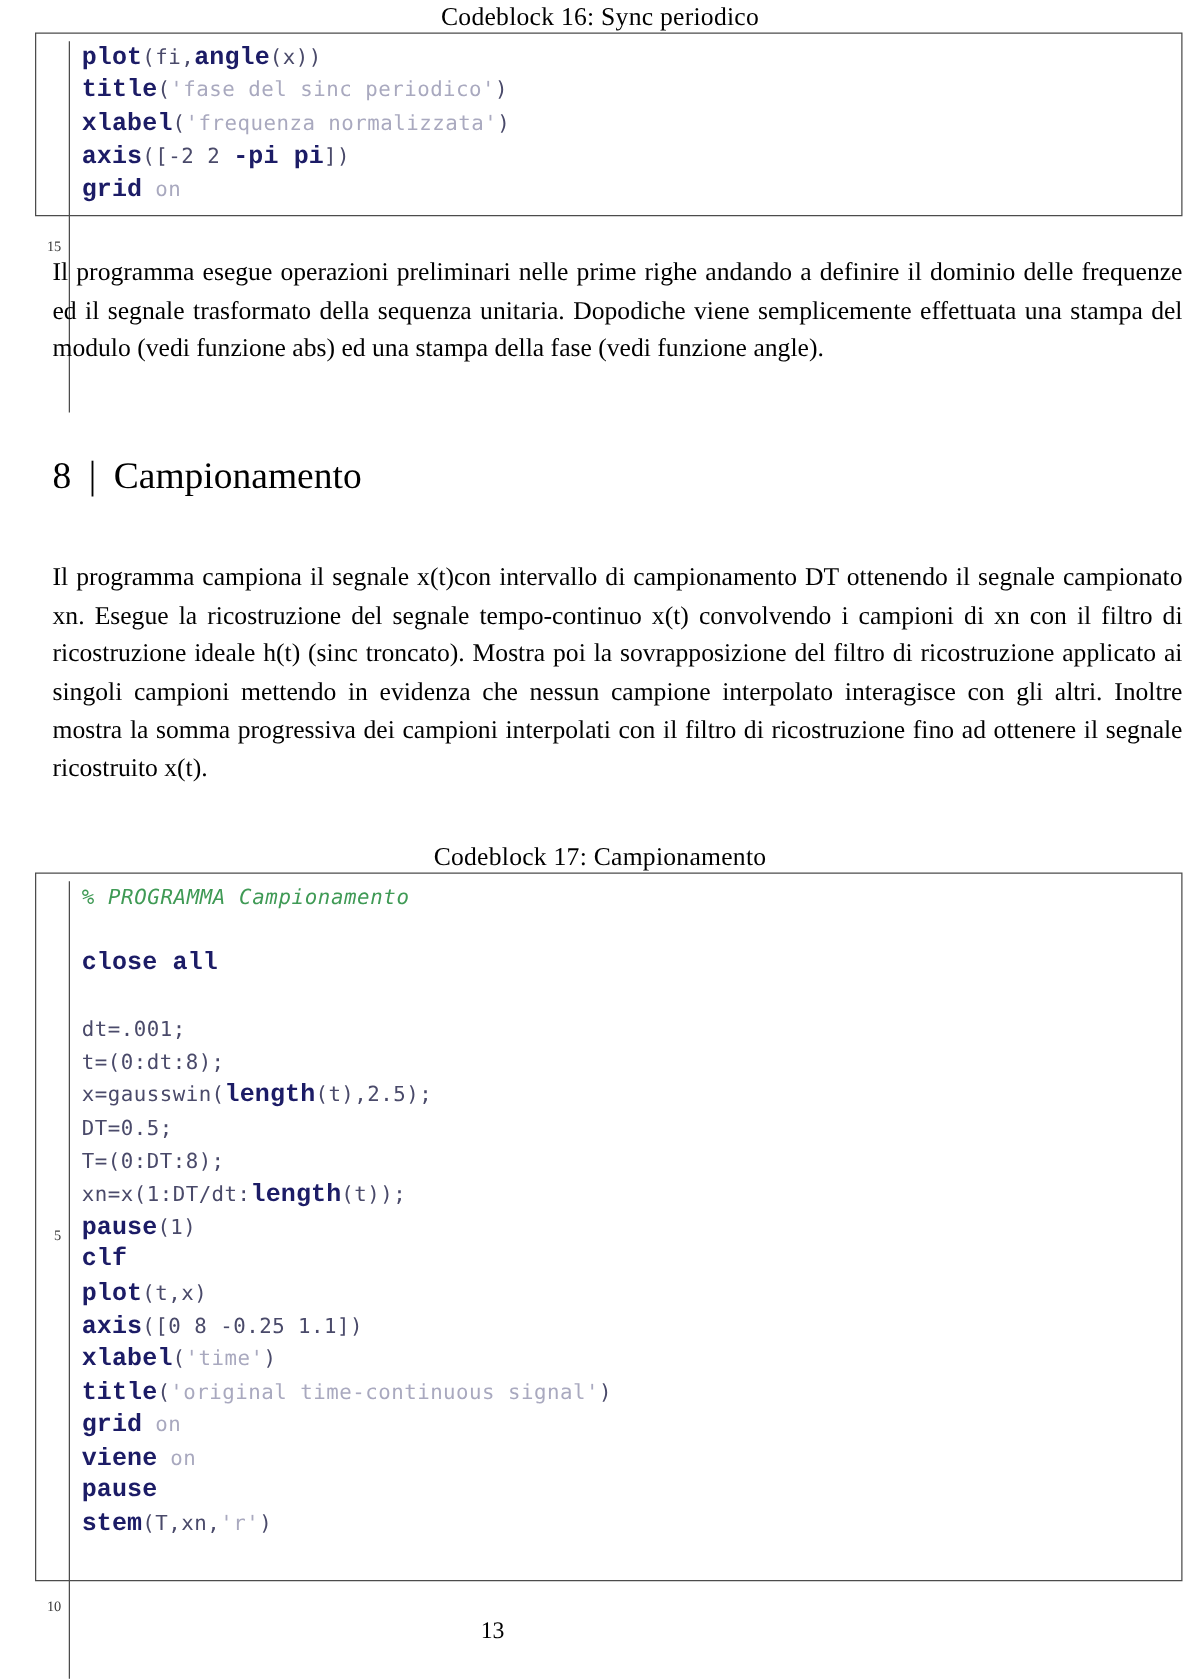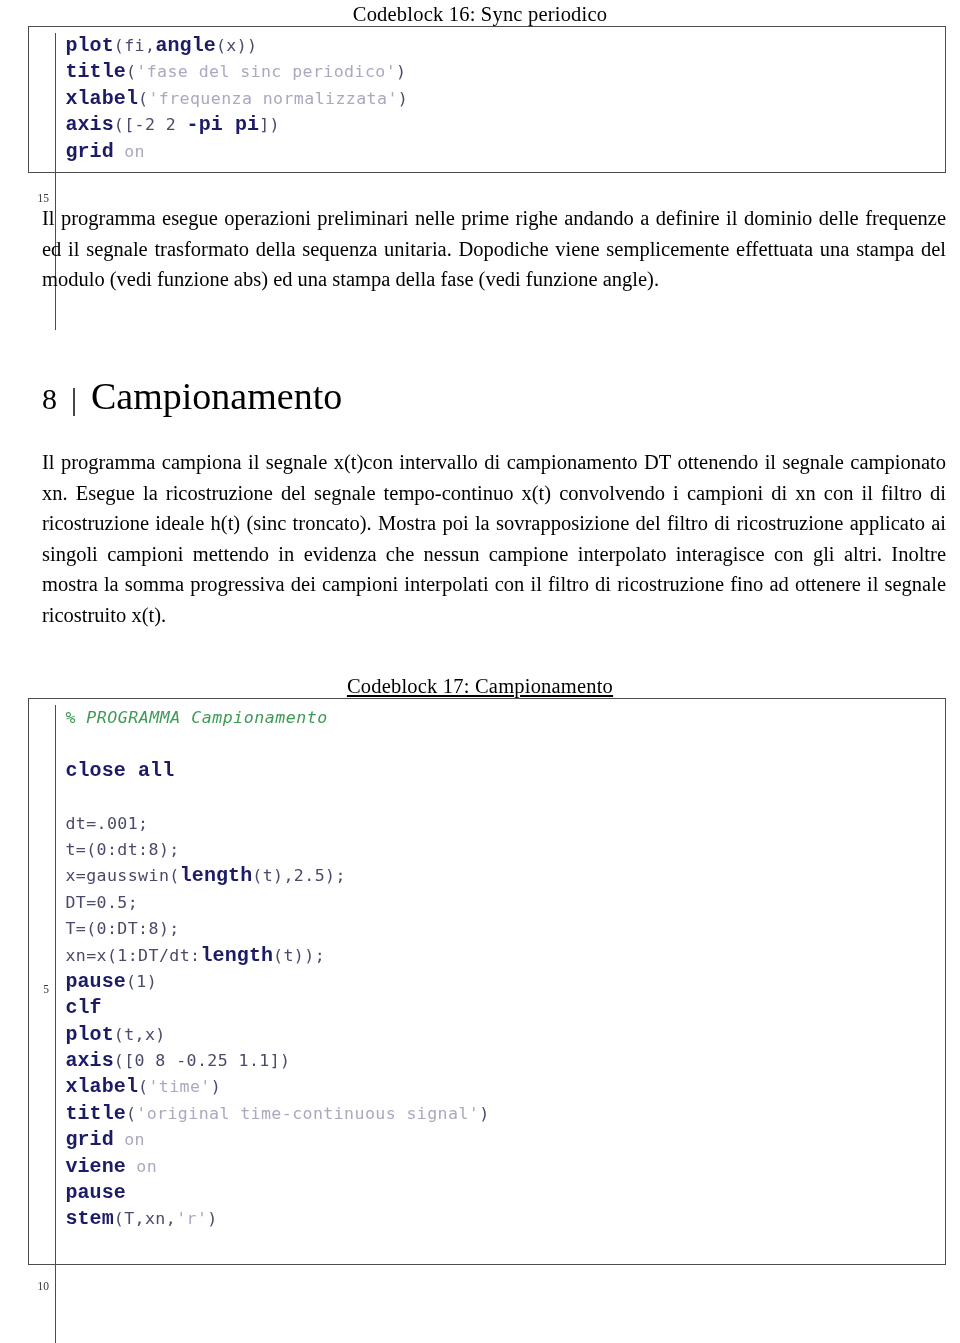--- a/index.html
+++ b/index.html
@@ -125,21 +125,21 @@
     align-items: baseline;
     gap: 14px;
   }
   .section-num { font-size: 30px; }
   .section-bar {
     font-size: 30px;
     font-weight: 300;
     transform: scaleY(1.05);
     display: inline-block;
   }
-  .section-title { font-size: 38px; margin-top: 15px; }
+  .section-title { font-size: 30px; }
 
   
   .page-number {
     position: absolute;
     left: 0;
     right: 0;
     text-align: center;
     font-size: 19px;
     color: #000;
     font-family: "Liberation Serif", "DejaVu Serif", serif;
@@ -178,21 +178,21 @@
   <div class="abs prose" style="left:42px; top:203px; width:904px;">Il programma esegue operazioni preliminari nelle prime righe andando a definire il dominio delle frequenze ed il segnale trasformato della sequenza unitaria. Dopodiche viene semplicemente effettuata una stampa del modulo (vedi funzione abs) ed una stampa della fase (vedi funzione angle).</div>
 
   <div class="abs section-heading" style="left:42px; top:363px; width:904px;">
     <span class="section-num">8</span>
     <span class="section-bar">|</span>
     <span class="section-title">Campionamento</span>
   </div>
 
   <div class="abs prose" style="left:42px; top:447px; width:904px;">Il programma campiona il segnale x(t)con intervallo di campionamento DT ottenendo il segnale campionato xn. Esegue la ricostruzione del segnale tempo-continuo x(t) convolvendo i campioni di xn con il filtro di ricostruzione ideale h(t) (sinc troncato). Mostra poi la sovrapposizione del filtro di ricostruzione applicato ai singoli campioni mettendo in evidenza che nessun campione interpolato interagisce con gli altri. Inoltre mostra la somma progressiva dei campioni interpolati con il filtro di ricostruzione fino ad ottenere il segnale ricostruito x(t).</div>
 
-  <div class="abs codeblock-caption" style="left:0; top:675px; width:960px;text-decoration:underline;">Codeblock 17: Campionamento</div>
+  <div class="abs codeblock-caption" style="left:0; top:675px; width:960px;">Codeblock 17: Campionamento</div>
 
   <div class="abs listing" style="left:28px; top:698px; width:918px; height:567px;">
     <div class="listing-inner" style="padding-top:6px; padding-bottom:6px;">
       <div class="gutter">
           <span class="lineno"></span>
           <span class="lineno"></span>
           <span class="lineno"></span>
           <span class="lineno"></span>
           <span class="lineno">5</span>
           <span class="lineno"></span>
@@ -231,14 +231,15 @@
           <div class="cline"><span class="kw">xlabel</span><span class="pl">(</span><span class="str">'time'</span><span class="pl">)</span></div>
           <div class="cline"><span class="kw">title</span><span class="pl">(</span><span class="str">'original time-continuous signal'</span><span class="pl">)</span></div>
           <div class="cline"><span class="kw">grid</span><span class="pl"> </span><span class="str">on</span></div>
           <div class="cline"><span class="kw">viene</span><span class="pl"> </span><span class="str">on</span></div>
           <div class="cline"><span class="kw">pause</span></div>
           <div class="cline"><span class="kw">stem</span><span class="pl">(T,xn,</span><span class="str">'r'</span><span class="pl">)</span></div>
         </div>
     </div>
   </div>
 
+  <div class="page-number" style="top:1294px;">13</div>
 
 </div>
 
 </body></html>

